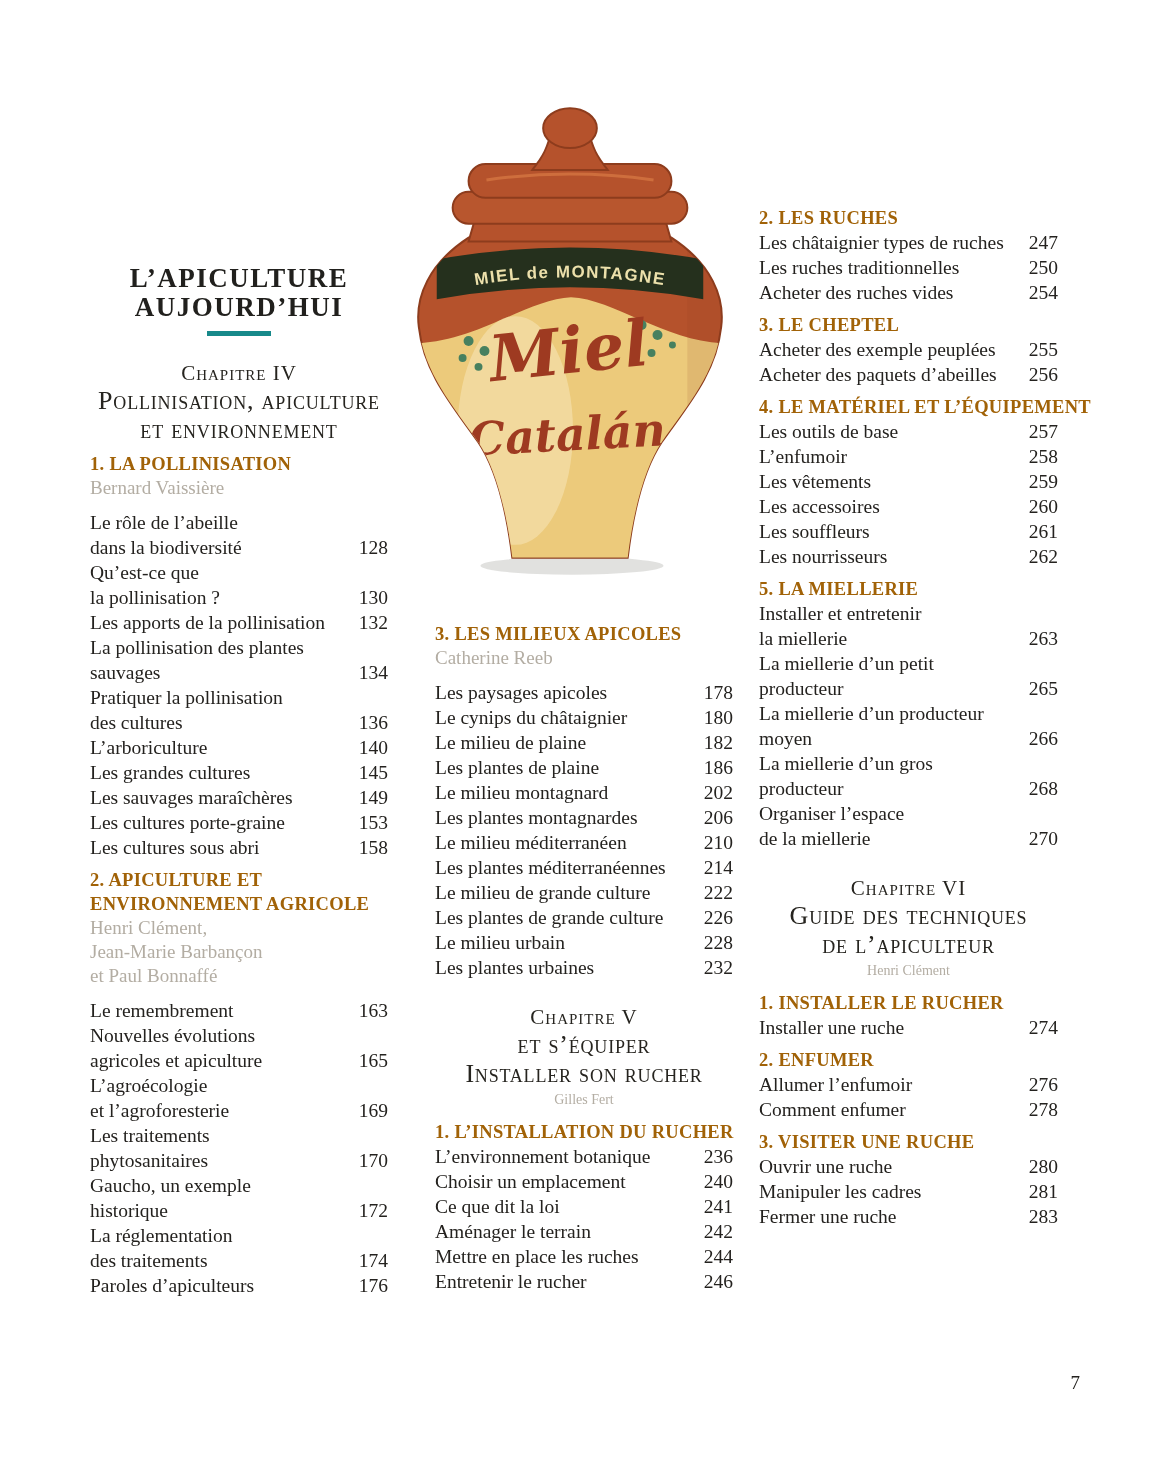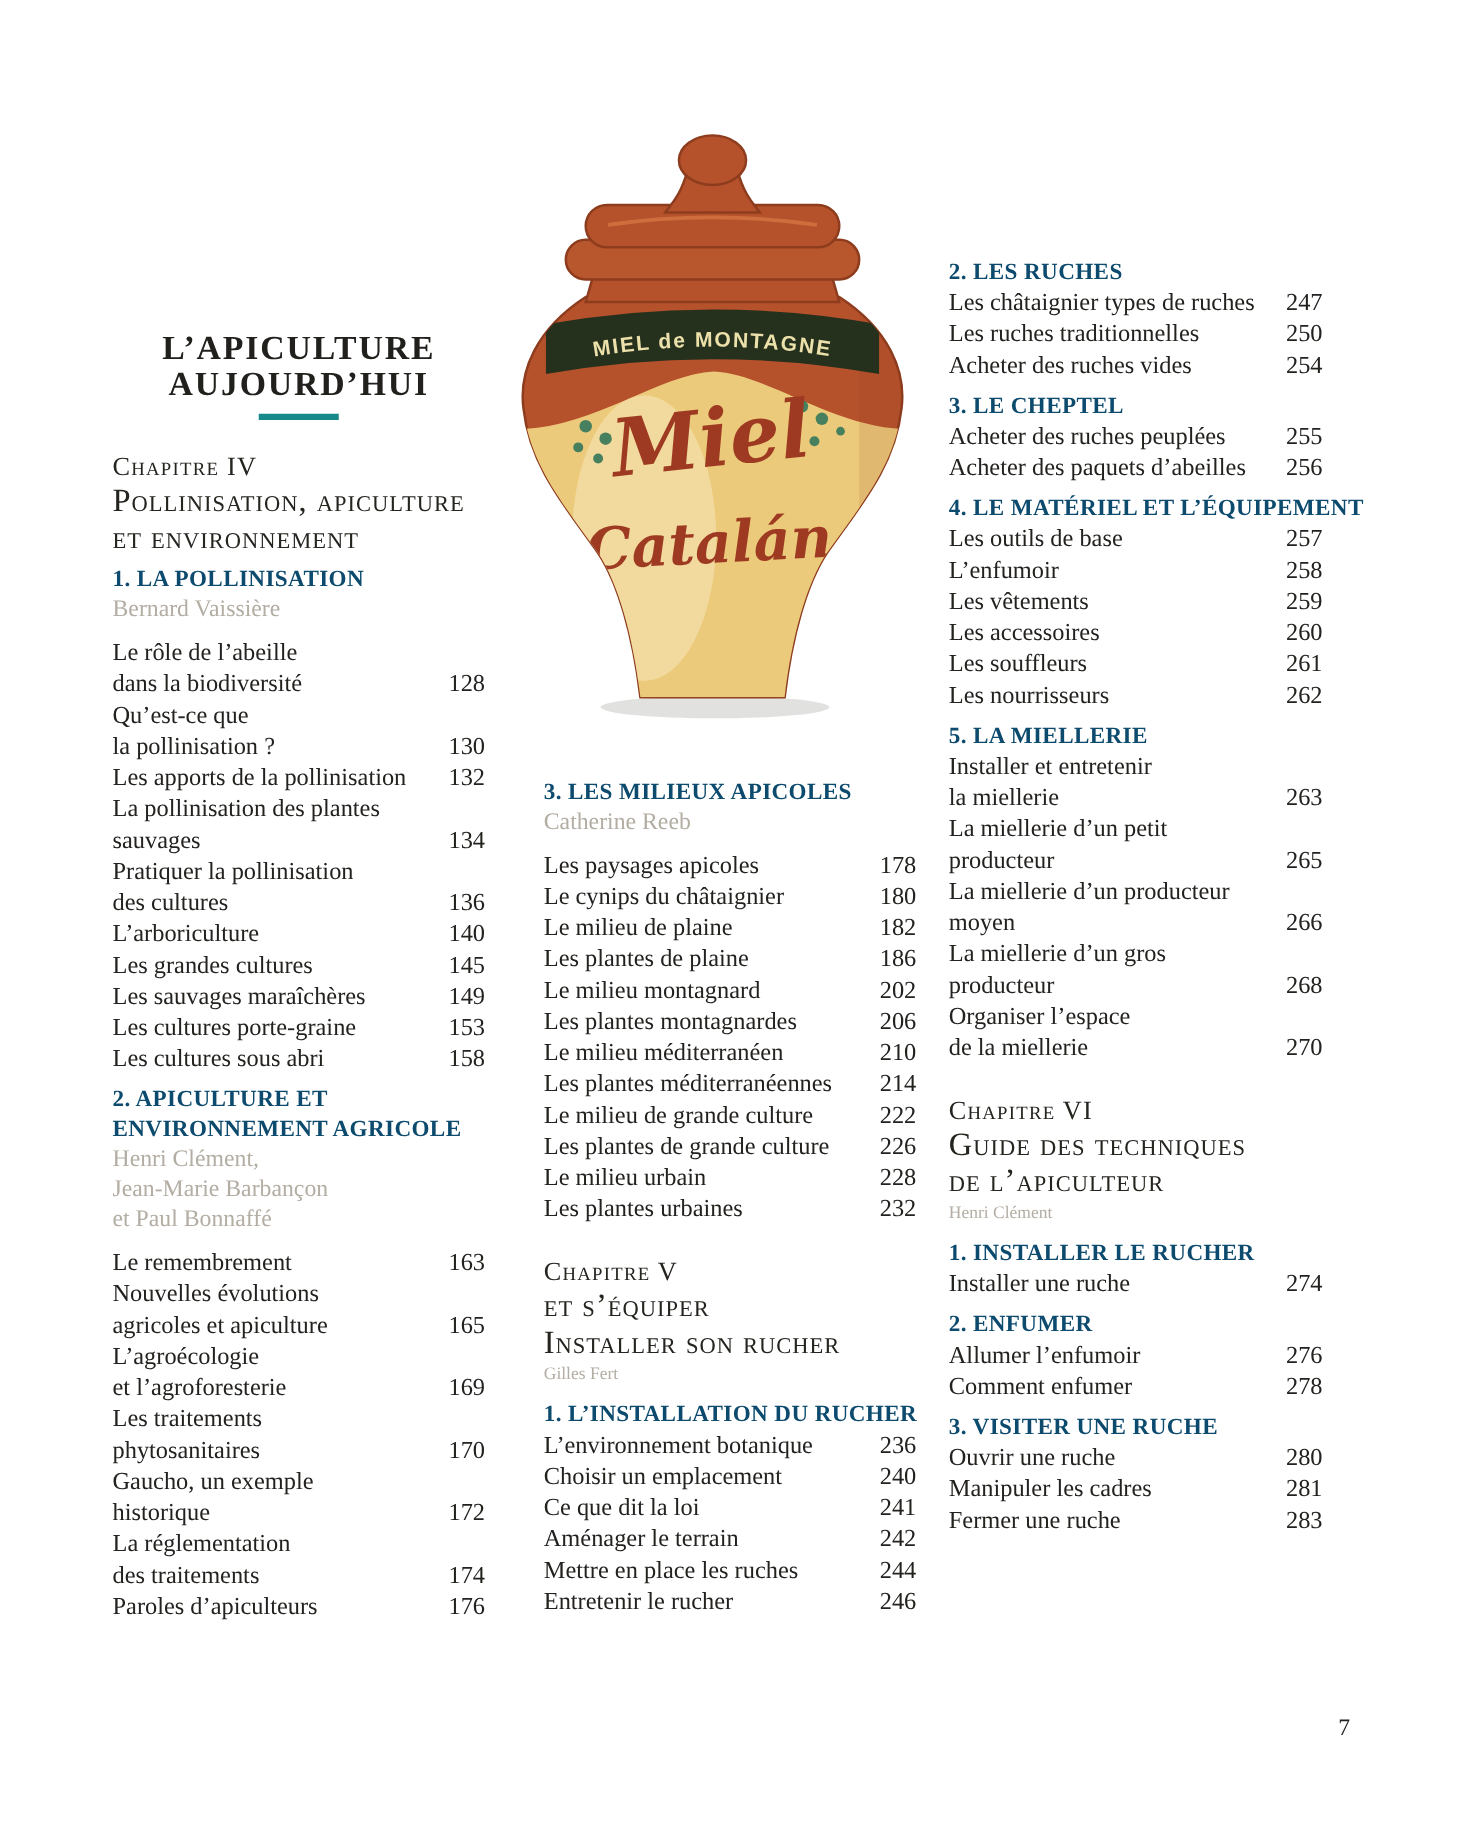--- a/index.html
+++ b/index.html
@@ -10,30 +10,30 @@
   #col-left{left:90px;top:264px;width:298px;}
   #col-mid{left:435px;top:622px;width:298px;}
   #col-right{left:759px;top:206px;width:299px;}
 
   
   .masthead{text-align:center;}
   .masthead-line{font-size:27px;font-weight:bold;letter-spacing:1.5px;line-height:29px;color:#21201d;}
   .rule{width:64px;height:5px;background:#17898a;margin:9px auto 0 auto;}
 
   
-  .chapter-block{margin-top:24px;}
+  .chapter-block{text-align:center;margin-top:24px;}
   .chapter-kicker{font-variant:small-caps;font-size:21px;line-height:26px;letter-spacing:1px;color:#26241f;}
   .chapter-title-line{font-variant:small-caps;font-size:26px;line-height:29px;letter-spacing:0.8px;color:#26241f;white-space:nowrap;}
   .chapter-author{font-size:14px;line-height:24px;color:#b3ada3;}
 
   
   .section-block{margin-top:8px;}
   .col > :first-child{margin-top:0;}
   .section-heading{font-weight:bold;font-size:18.5px;line-height:24px;letter-spacing:0.3px;
-                   color:#0c4a6e;white-space:nowrap;}
+                   color:#a16207;white-space:nowrap;}
   .section-author{font-size:19px;line-height:24px;color:#b3ada3;}
   .toc-rows{margin-top:0;}
   .toc-rows.has-authors{margin-top:10px;}
   .toc-row{display:flex;justify-content:space-between;align-items:baseline;
            font-size:19.5px;line-height:25px;white-space:nowrap;color:#24221f;}
   .toc-entry-page{margin-left:8px;}
 
   
   #jar{position:absolute;left:391px;top:100px;width:358px;height:482px;}
   .band-text{font-family:"Liberation Sans","DejaVu Sans",sans-serif;font-size:17px;font-weight:bold;
@@ -341,21 +341,21 @@
           <div class="toc-row">
             <span class="toc-entry-title">Acheter des ruches vides</span>
             <span class="toc-entry-page">254</span>
           </div>
         </div>
       </div>
       <div class="section-block">
         <div class="section-heading">3. LE CHEPTEL</div>
         <div class="toc-rows">
           <div class="toc-row">
-            <span class="toc-entry-title">Acheter des ruches peuplées</span>
+            <span class="toc-entry-title">Acheter des exemple peuplées</span>
             <span class="toc-entry-page">255</span>
           </div>
           <div class="toc-row">
             <span class="toc-entry-title">Acheter des paquets d’abeilles</span>
             <span class="toc-entry-page">256</span>
           </div>
         </div>
       </div>
       <div class="section-block">
         <div class="section-heading">4. LE MATÉRIEL ET L’ÉQUIPEMENT</div>

